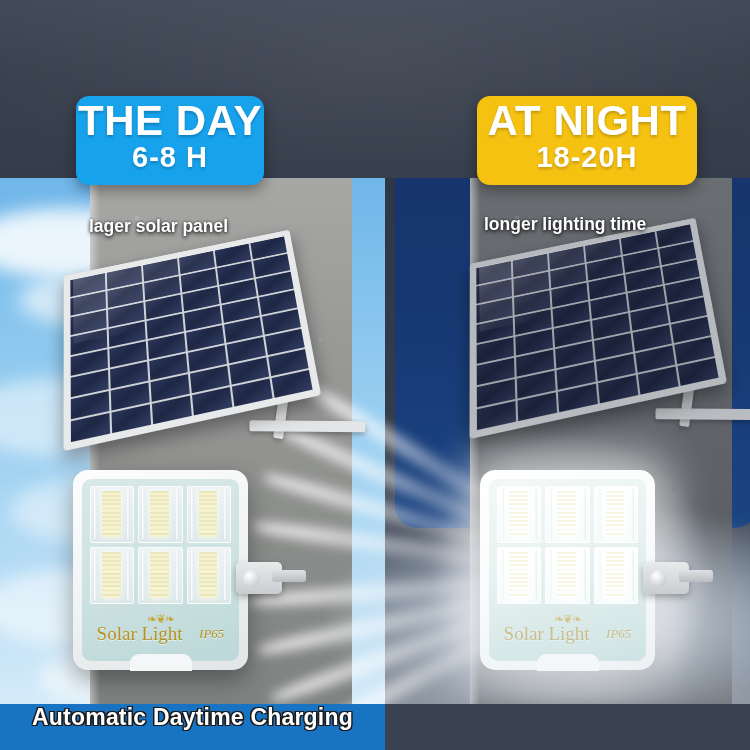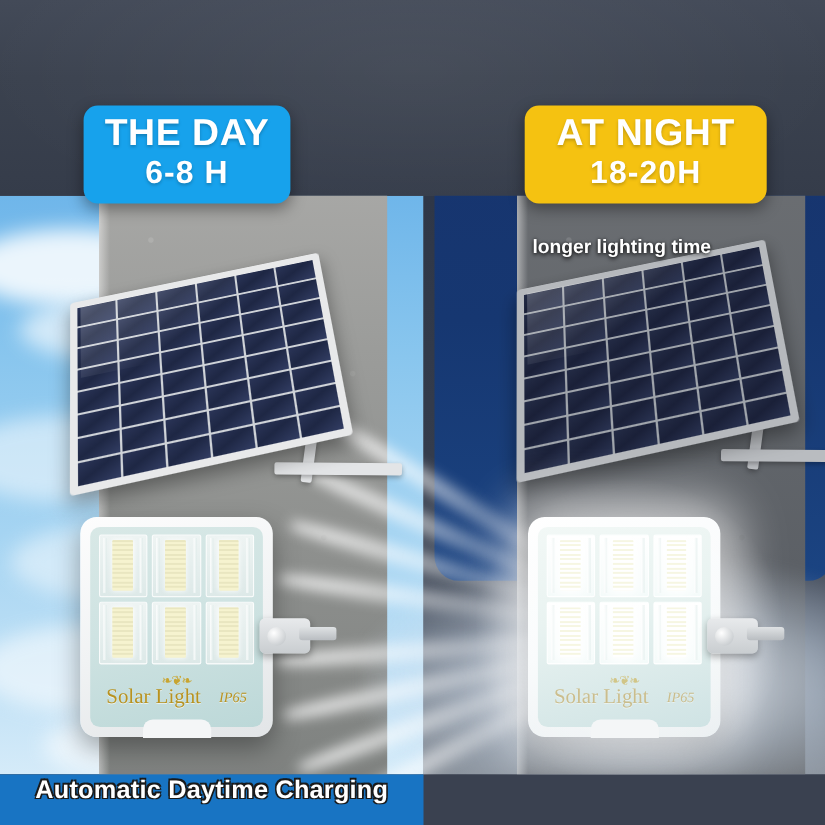--- a/index.html
+++ b/index.html
@@ -137,21 +137,21 @@
     box-shadow:0 0 12px 4px rgba(255,255,255,.95);}
   .lamp.glow .brand,.lamp.glow .ip{color:#c6ad6a;opacity:.72;}
   .lamp.glow .ornament{opacity:.5;}
   .lamp-halo{position:absolute;left:-48px;top:-40px;width:280px;height:290px;
     border-radius:50%;background:radial-gradient(circle,rgba(255,255,255,.75) 0%,rgba(255,255,255,.28) 42%,rgba(255,255,255,0) 70%);
     pointer-events:none;}
 
   
   .badge{position:absolute;border-radius:13px;text-align:center;
     box-shadow:0 5px 14px rgba(0,0,0,.38);padding:7px 0 10px;}
-  .badge .l1{color:#fff;font-size:34px;font-weight:bold;line-height:36px;letter-spacing:.5px;
+  .badge .l1{color:#fff;font-size:42px;font-weight:bold;line-height:36px;letter-spacing:.5px;
     text-shadow:0 2px 3px rgba(0,0,0,.22);white-space:nowrap;}
   .badge .l2{color:#fff;font-size:29px;font-weight:bold;line-height:36px;letter-spacing:1px;
     text-shadow:0 2px 3px rgba(0,0,0,.22);white-space:nowrap;}
   .badge-day{left:76px;top:96px;width:188px;background:#17a2ec;}
   .badge-night{left:477px;top:96px;width:220px;background:#f5c211;}
   .caption{position:absolute;color:#fff;font-size:17.5px;font-weight:bold;white-space:nowrap;
     text-shadow:0 2px 4px rgba(0,0,0,.75),0 0 3px rgba(0,0,0,.6);}
   .cap-day{left:89px;top:216px;}
   .cap-night{left:484px;top:214px;}
 
@@ -420,20 +420,21 @@
         <div class="lamp-arm"></div>
         <div class="lamp-notch"></div>
       </div>
     </div>
   </div>
 
   <div class="badge badge-day">
     <div class="l1">THE DAY</div>
     <div class="l2">6-8 H</div>
   </div>
+  <div class="caption cap-day">lager solar panel</div>
 
   <div class="badge badge-night">
     <div class="l1">AT NIGHT</div>
     <div class="l2">18-20H</div>
   </div>
   <div class="caption cap-night">longer lighting time</div>
 
   <div class="footer">
     <div class="fbar blue">
       <span>Automatic Daytime Charging</span>

